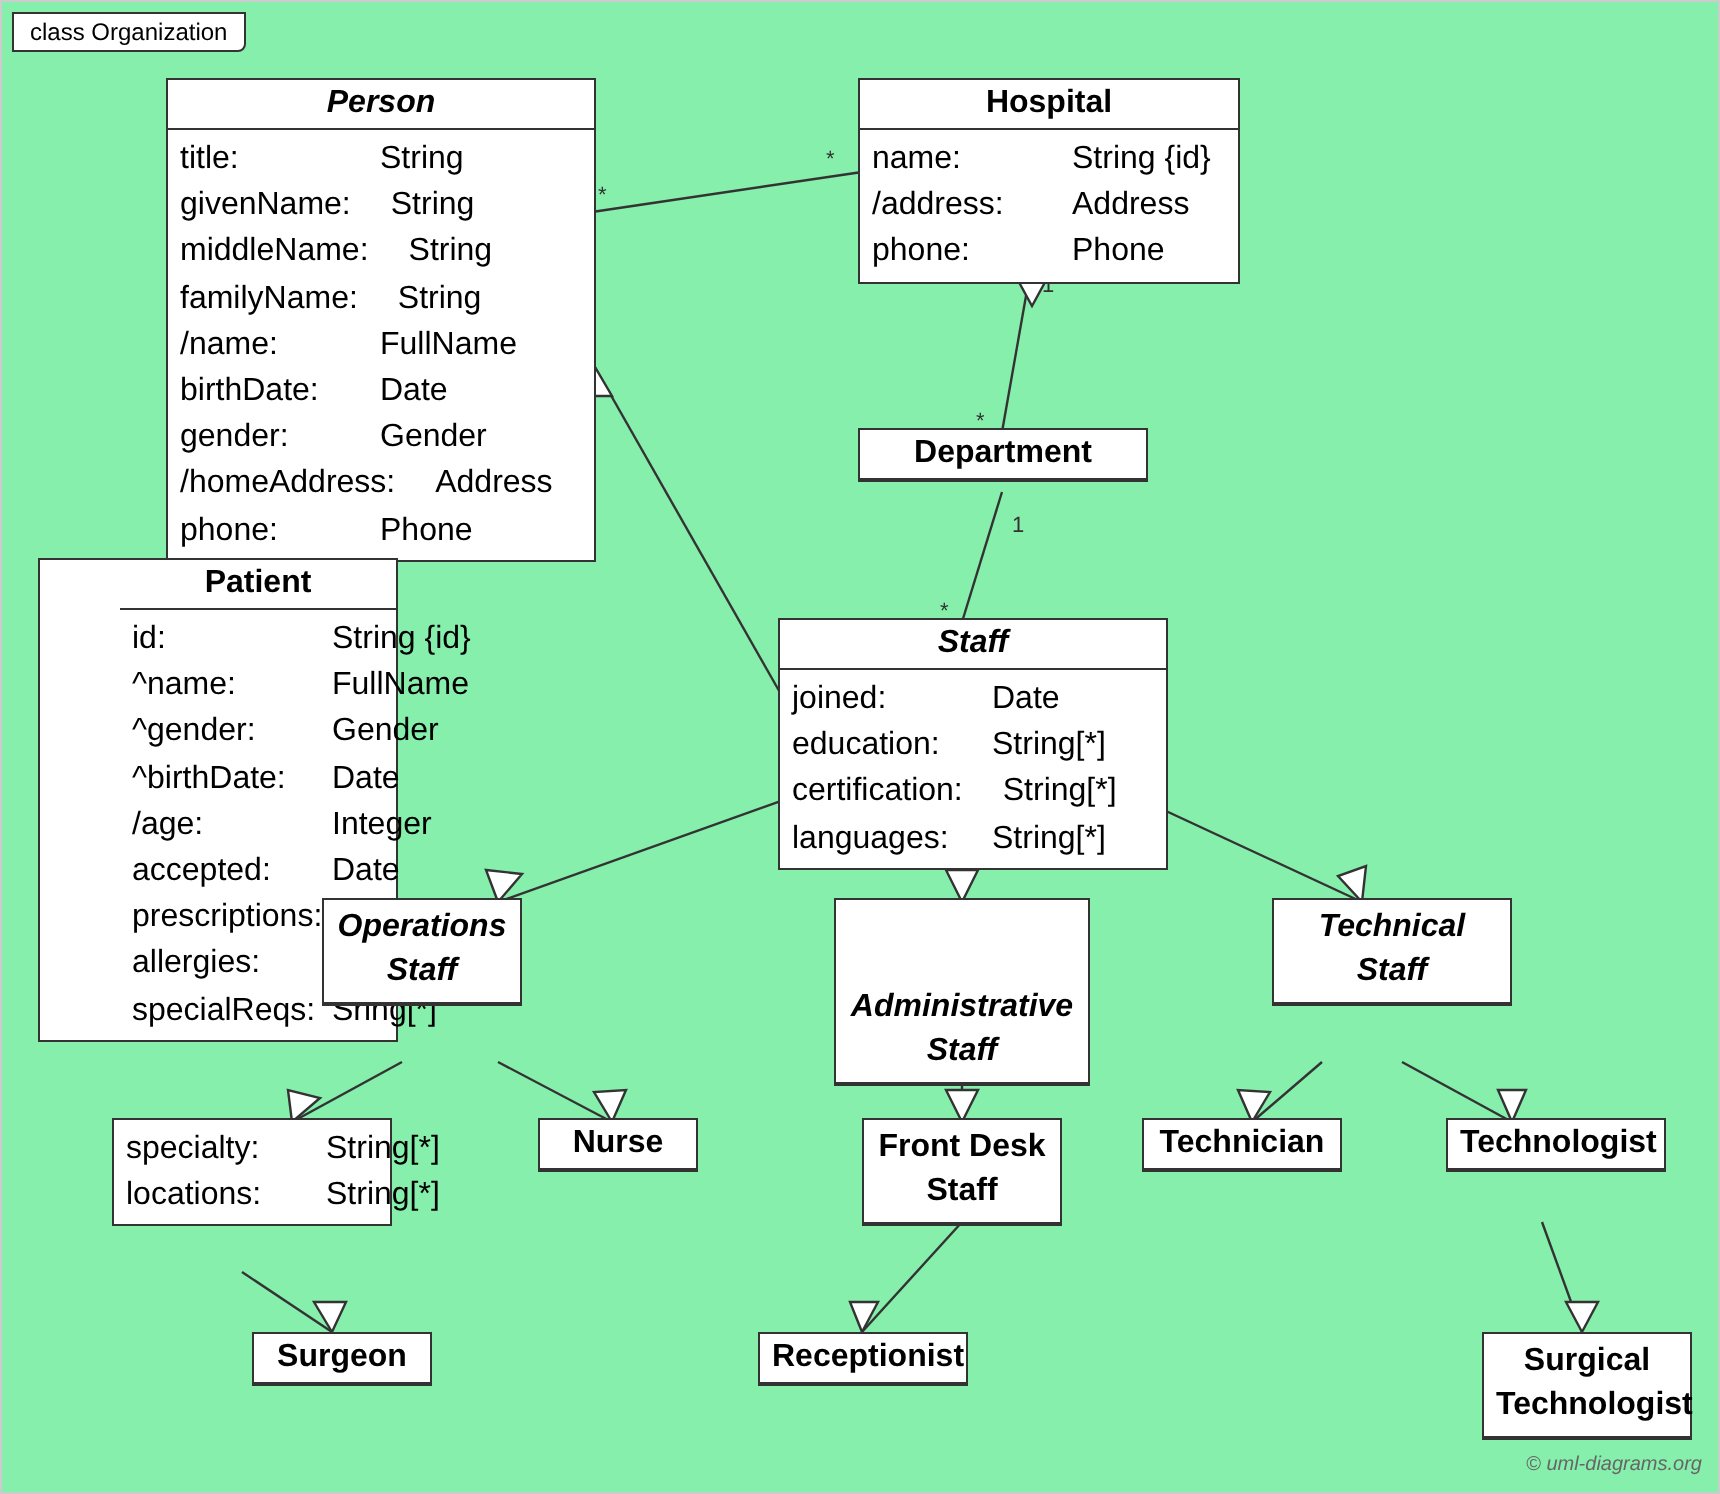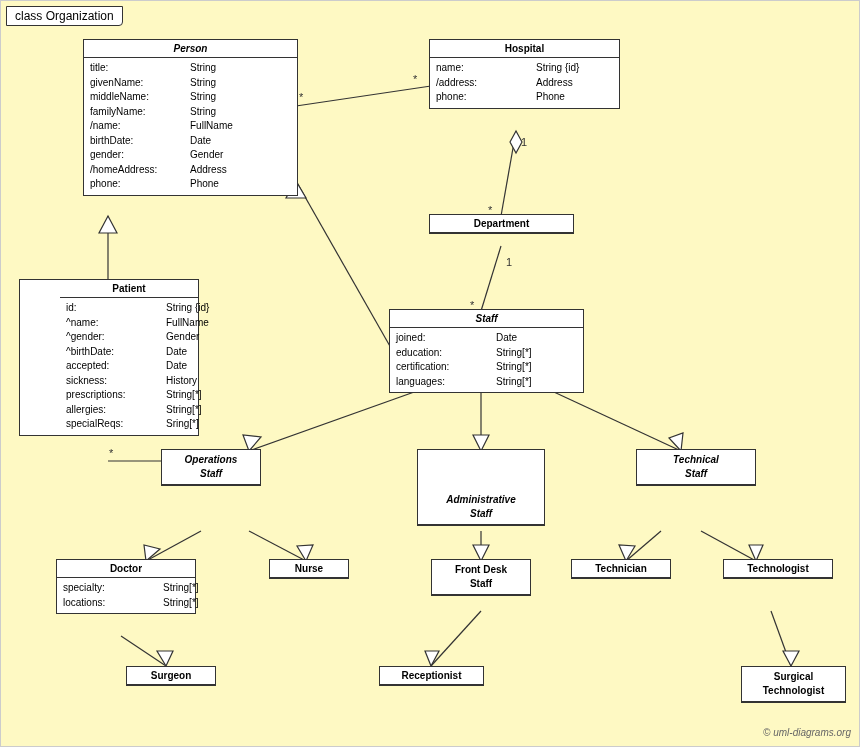--- a/index.html
+++ b/index.html
@@ -10,42 +10,42 @@
       width: 860px;
       height: 747px;
       overflow: hidden;
       position: relative;
     }
 
     #diagram-container {
       position: relative;
       width: 860px;
       height: 747px;
-      background: #fef9c3;
+      background: #86efac;
       border: 1px solid #ccc;
     }
 
     
     .title-box {
       position: absolute;
       top: 5px;
       left: 5px;
       border: 1px solid #333;
       padding: 2px 8px;
       font-size: 12px;
       background: #fff;
       border-radius: 0 0 4px 0;
     }
 
     
     .uml-class {
       position: absolute;
       border: 1.5px solid #333;
       background: #fff;
-      font-size: 10px;
+      font-size: 16px;
     }
 
     .uml-class .class-header {
       background: #fff;
       text-align: center;
       padding: 3px 6px;
       border-bottom: 1.5px solid #333;
       font-weight: bold;
     }
 
@@ -233,28 +233,28 @@
         </div>
       <div class="attr-row">
           <span class="attr-name">^gender:</span>
           <span class="attr-type">Gender</span>
         </div>
       <div class="attr-row">
           <span class="attr-name">^birthDate:</span>
           <span class="attr-type">Date</span>
         </div>
       <div class="attr-row">
+          <span class="attr-name">/age:</span>
+          <span class="attr-type">Integer</span>
+        </div>
+      <div class="attr-row">
           <span class="attr-name">accepted:</span>
           <span class="attr-type">Date</span>
         </div>
       <div class="attr-row">
-          <span class="attr-name">sickness:</span>
-          <span class="attr-type">History</span>
-        </div>
-      <div class="attr-row">
           <span class="attr-name">prescriptions:</span>
           <span class="attr-type">String[*]</span>
         </div>
       <div class="attr-row">
           <span class="attr-name">allergies:</span>
           <span class="attr-type">String[*]</span>
         </div>
       <div class="attr-row">
           <span class="attr-name">specialReqs:</span>
           <span class="attr-type">Sring[*]</span>
@@ -294,21 +294,20 @@
 
   <div class="uml-class" style="left:416px; top:448px; width:128px;">
     <div class="class-header italic" style="line-height:1.4;margin-top:40px;">Administrative<br>Staff</div>
   </div>
 
   <div class="uml-class" style="left:635px; top:448px; width:120px;">
     <div class="class-header italic" style="line-height:1.4;">Technical<br>Staff</div>
   </div>
 
   <div class="uml-class" style="left:55px; top:558px; width:140px;">
-    <div class="class-header">Doctor</div>
     <div class="class-body">
       <div class="attr-row">
           <span class="attr-name">specialty:</span>
           <span class="attr-type">String[*]</span>
         </div>
       <div class="attr-row">
           <span class="attr-name">locations:</span>
           <span class="attr-type">String[*]</span>
         </div>
     </div>

